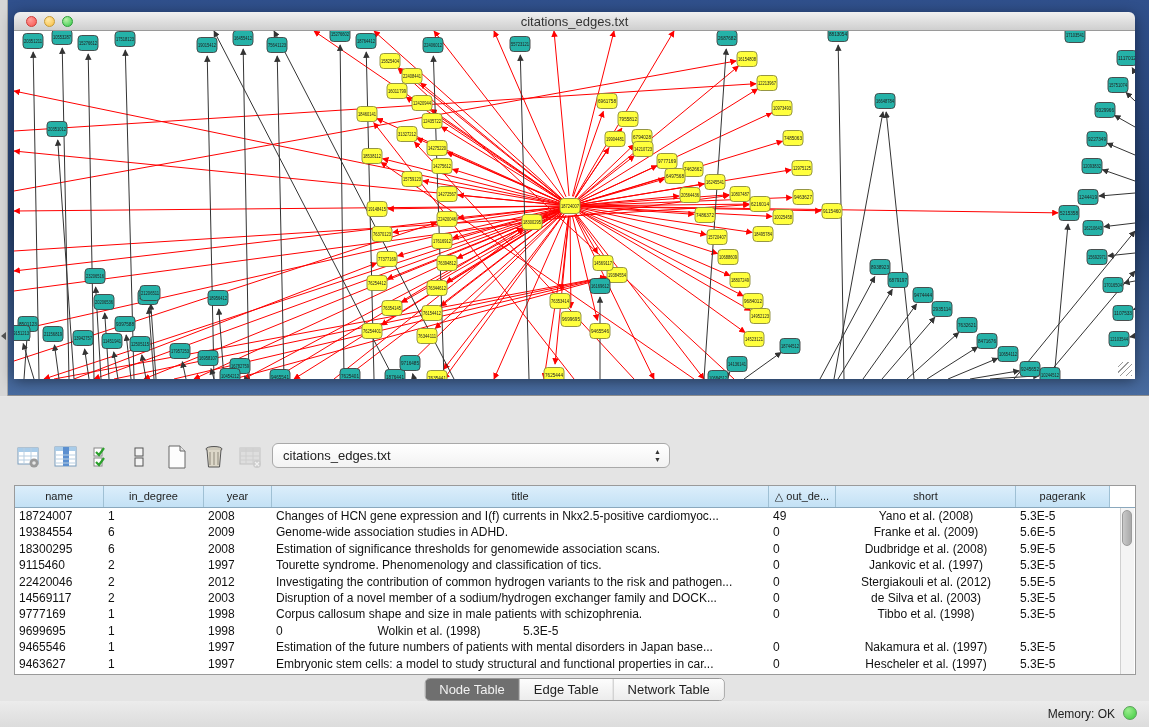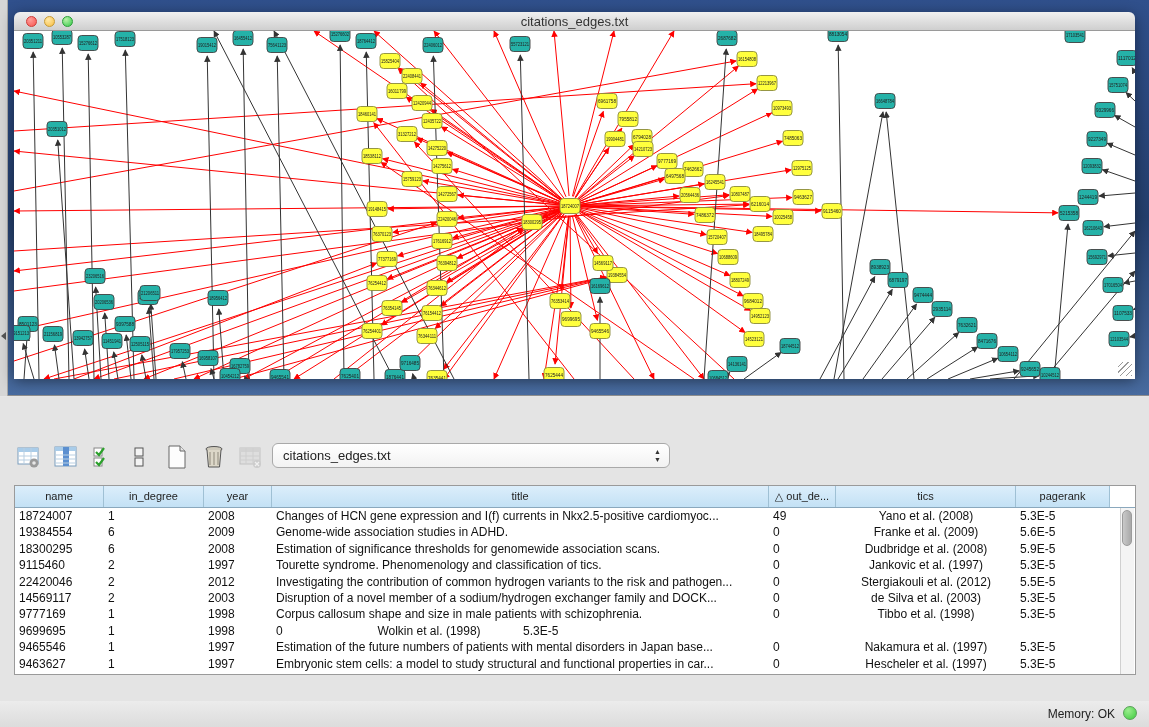--- a/index.html
+++ b/index.html
@@ -824,21 +824,21 @@
         </span>
     </div>
 
     <div id="data-table">
       <div id="thead">
           <div class="hcell" style="width: 89px;">name</div>
           <div class="hcell" style="width: 100px;">in_degree</div>
           <div class="hcell" style="width: 68px;">year</div>
           <div class="hcell" style="width: 497px;">title</div>
           <div class="hcell" style="width: 67px;">△ out_de...</div>
-          <div class="hcell" style="width: 180px;">tics</div>
+          <div class="hcell" style="width: 180px;">short</div>
           <div class="hcell" style="width: 94px;">pagerank</div>
         </div>
       <div id="tbody">
           <div class="trow">
             <div class="tcell" style="width: 89px; text-align: left;">18724007</div>
             <div class="tcell" style="width: 100px; text-align: left;">1</div>
             <div class="tcell" style="width: 68px; text-align: left;">2008</div>
             <div class="tcell" style="width: 497px; text-align: left;">Changes of HCN gene expression and I(f) currents in Nkx2.5-positive cardiomyoc...</div>
             <div class="tcell" style="width: 67px; text-align: left;">49</div>
             <div class="tcell" style="width: 180px; text-align: center;">Yano et al. (2008)</div>
@@ -923,19 +923,24 @@
             <div class="tcell" style="width: 67px; text-align: left;">0</div>
             <div class="tcell" style="width: 180px; text-align: center;">Hescheler et al. (1997)</div>
             <div class="tcell" style="width: 94px; text-align: left;">5.3E-5</div>
           </div>
         </div>
       <div id="scrollbar">
         <div id="scroll-thumb"></div>
       </div>
     </div>
 
+    <div id="tabs">
+        <div class="tab sel">Node Table</div>
+        <div class="tab">Edge Table</div>
+        <div class="tab">Network Table</div>
+      </div>
 
     <div id="statusbar">
       <span id="memory">Memory: OK</span>
       <span id="mem-dot"></span>
     </div>
   </div>
 </div>
 
 </body></html>

